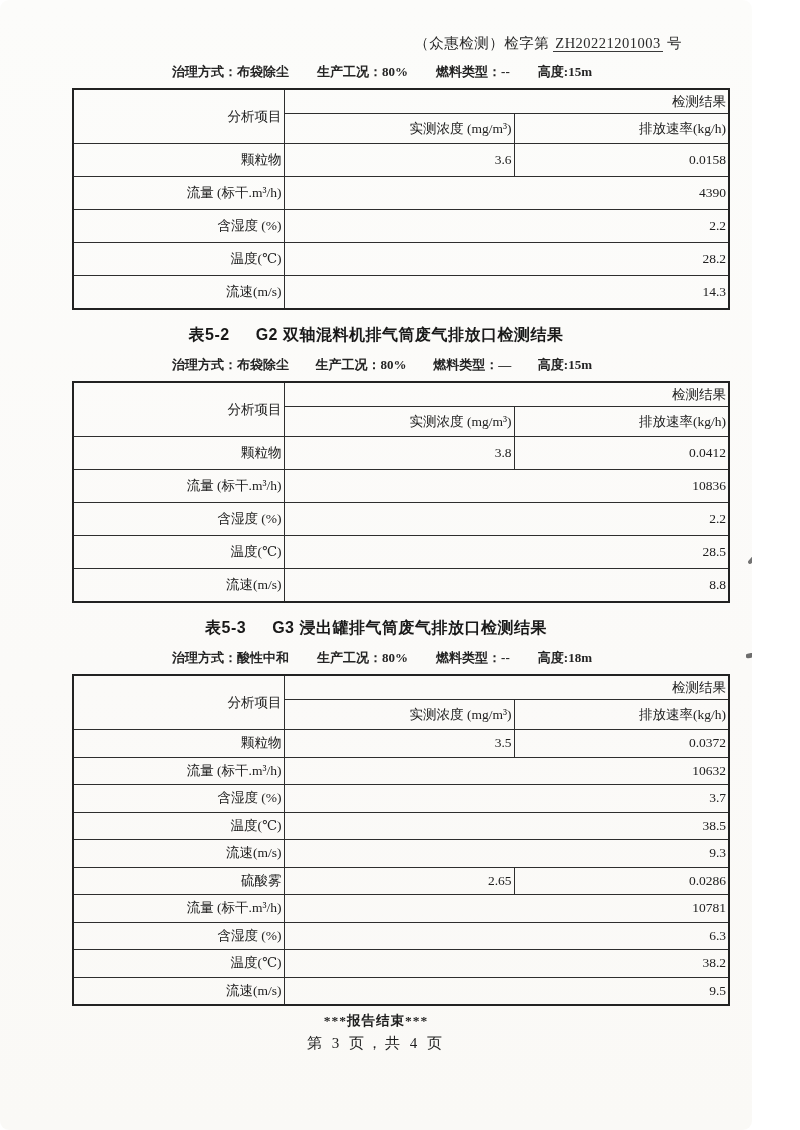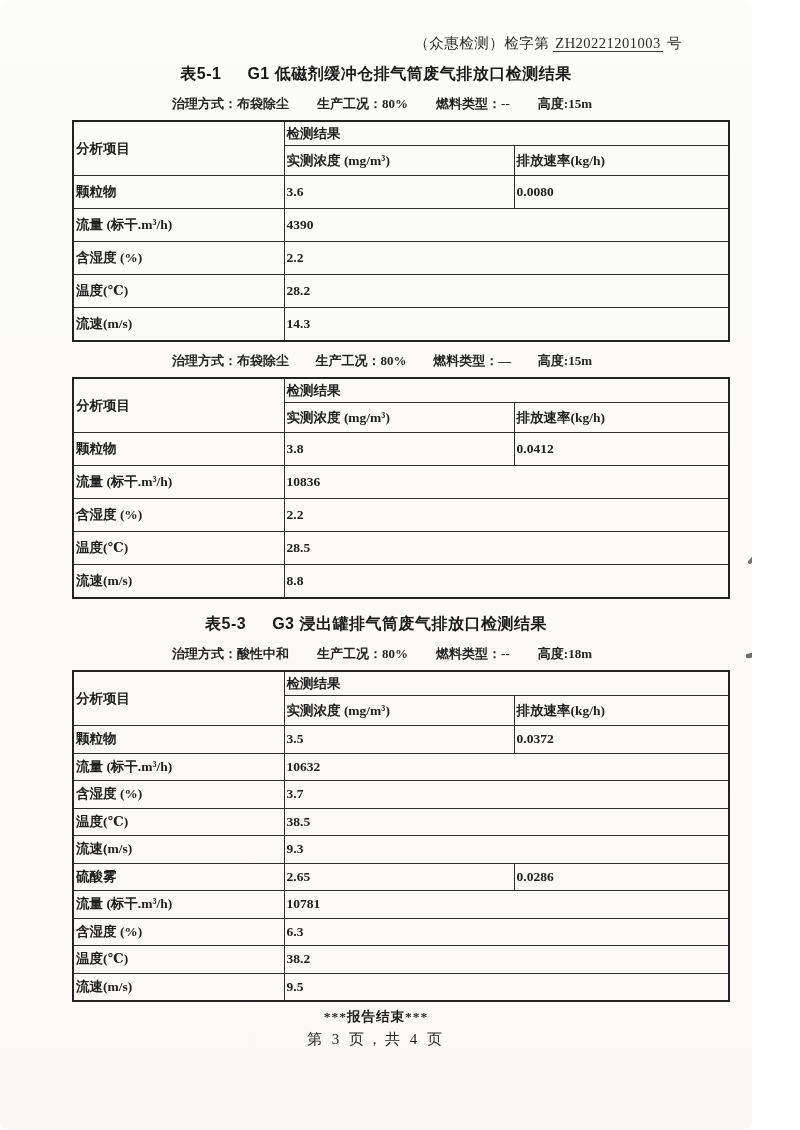--- a/index.html
+++ b/index.html
@@ -59,23 +59,23 @@
   .report-table{
     border-collapse:collapse;
     margin-left:72px;
     width:656px;
     table-layout:fixed;
     font-size:13.5px;
     border:2.2px solid #222;
   }
   .report-table th,.report-table td{
     border:1.6px solid #2e2e2e;
-    text-align:left;
+    text-align:right;
     vertical-align:middle;
-    font-weight:700;
+    font-weight:400;
     padding:0 2px;
     color:#202020;
   }
   .report-table thead tr:nth-child(1) th{height:23px;}
   .report-table thead tr:nth-child(2) th{height:29px;}
   .report-table td{height:32px;}
   .sec-3 .report-table td{height:26.5px;}
   
   .footer-end{text-align:center;font-size:13.5px;margin-top:6px;letter-spacing:1px;font-weight:bold;}
   .footer-page{text-align:center;font-size:15px;margin-top:4px;letter-spacing:3px;}
@@ -99,21 +99,20 @@
 
   <div class="doc-header">
     <span>（众惠检测）检字第</span>
     <span class="doc-no">ZH20221201003</span>
     <span>号</span>
   </div>
 
 
   <div>
       <section class="table-section sec-1">
-        <div class="table-caption"><span class="cap-label">表5-1</span><span class="cap-title">G1 低磁剂缓冲仓排气筒废气排放口检测结果</span></div>
         <div class="table-meta">
           <span class="meta-item"><span class="meta-label">治理方式：</span><span class="meta-value">布袋除尘</span></span>
           <span class="meta-item"><span class="meta-label">生产工况：</span><span class="meta-value">80%</span></span>
           <span class="meta-item"><span class="meta-label">燃料类型：</span><span class="meta-value">--</span></span>
           <span class="meta-item"><span class="meta-label">高度:</span><span class="meta-value">15m</span></span>
         </div>
         <table class="report-table">
           <colgroup>
             <col style="width: 211px;">
             <col style="width: 230px;">
@@ -126,21 +125,21 @@
             </tr>
             <tr>
               <th>实测浓度 (mg/m³)</th>
               <th>排放速率(kg/h)</th>
             </tr>
           </thead>
           <tbody>
             <tr>
               <td>颗粒物</td>
               <td>3.6</td>
-              <td>0.0080</td>
+              <td>0.0158</td>
             </tr>
             <tr>
               <td>流量 (标干.m³/h)</td>
               <td colspan="2">4390</td>
             </tr>
             <tr>
               <td>含湿度 (%)</td>
               <td colspan="2">2.2</td>
             </tr>
             <tr>
@@ -148,20 +147,21 @@
               <td colspan="2">28.2</td>
             </tr>
             <tr>
               <td>流速(m/s)</td>
               <td colspan="2">14.3</td>
             </tr>
           </tbody>
         </table>
       </section>
       <section class="table-section sec-2">
+        <div class="table-caption"><span class="cap-label">表5-2</span><span class="cap-title">G2 双轴混料机排气筒废气排放口检测结果</span></div>
         <div class="table-meta">
           <span class="meta-item"><span class="meta-label">治理方式：</span><span class="meta-value">布袋除尘</span></span>
           <span class="meta-item"><span class="meta-label">生产工况：</span><span class="meta-value">80%</span></span>
           <span class="meta-item"><span class="meta-label">燃料类型：</span><span class="meta-value">—</span></span>
           <span class="meta-item"><span class="meta-label">高度:</span><span class="meta-value">15m</span></span>
         </div>
         <table class="report-table">
           <colgroup>
             <col style="width: 211px;">
             <col style="width: 230px;">

